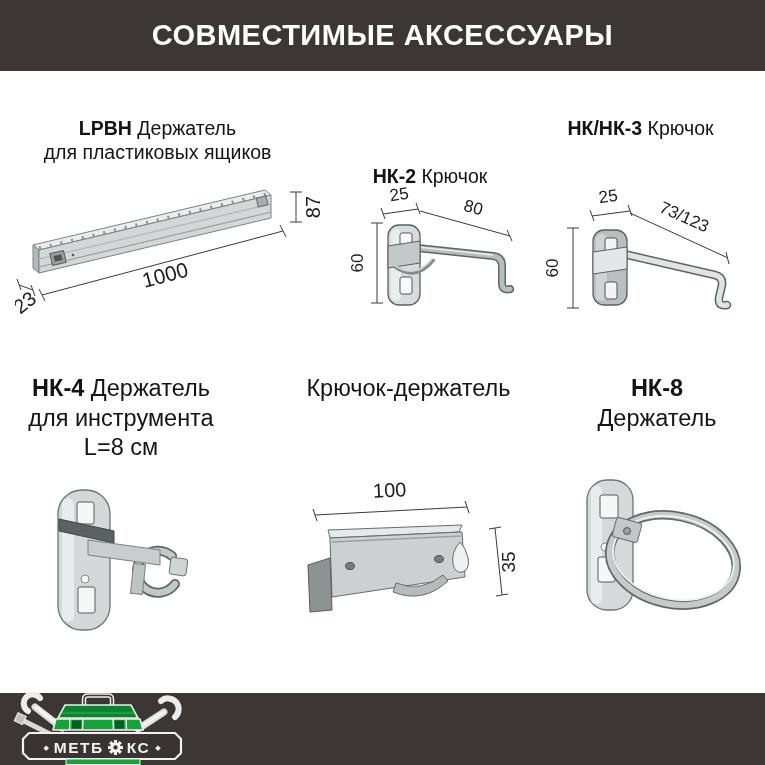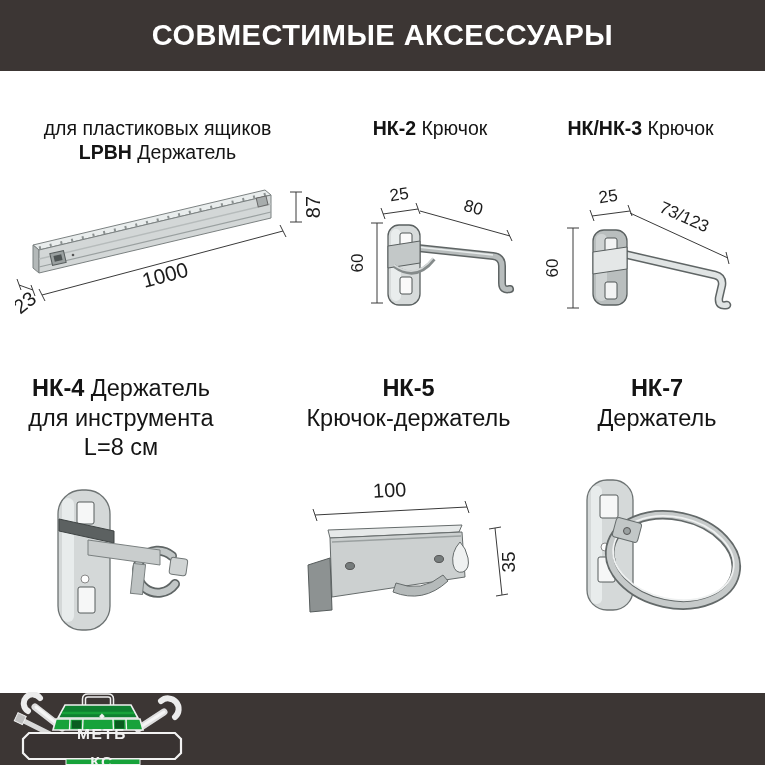--- a/index.html
+++ b/index.html
@@ -25,39 +25,38 @@
   .r1{font-size:19.5px;line-height:24px;top:116px;}
   .r2{font-size:23.5px;line-height:29.5px;top:374px;}
   .draw{position:absolute;}
   svg text{font-family:"Liberation Sans","DejaVu Sans",sans-serif;fill:#1c1c1c;}
   .dimline{stroke:#3a3a3a;stroke-width:1;}
   .brand{
     position:absolute;left:23px;top:735px;width:158px;height:25px;
     display:flex;align-items:center;justify-content:center;gap:5px;
     color:#f2f2f2;font-weight:bold;font-size:15.5px;letter-spacing:1.5px;
     white-space:nowrap;
-    flex-direction:column;
   }
   .brand .dot{font-size:7px;letter-spacing:0;}
 </style>
 </head>
 <body>
 
 <div class="page">
 
   <header class="banner">
     <span class="banner-title">СОВМЕСТИМЫЕ АКСЕССУАРЫ</span>
   </header>
 
   <div class="ptitle r1" style="left:10px;width:295px;">
+    <div><b>LPBH</b><span> Держатель</span></div>
     <div>для пластиковых ящиков</div>
-    <div><b>LPBH</b><span> Держатель</span></div>
-  </div>
-
-  <div class="ptitle r1" style="left:330px;width:200px;">
+  </div>
+
+  <div class="ptitle r1" style="left:330px;width:200px;margin-top:48px;">
     <div><b>НК-2</b><span> Крючок</span></div>
   </div>
 
   <div class="ptitle r1" style="left:538px;width:205px;">
     <div><b>НК/НК-3</b><span> Крючок</span></div>
   </div>
 
   <svg class="draw" style="left:15px;top:182px;" width="310" height="142" viewBox="0 0 310 142">
 
     <polygon points="18,63 250,8 256,13 24,68" fill="#e9eded" stroke="#7b8181" stroke-width="1"></polygon>
@@ -139,26 +138,25 @@
     <polygon points="48,66 82,61 82,83 48,88" fill="#e4e7e7" stroke="#5a6060"></polygon>
   </svg>
 
   <div class="ptitle r2" style="left:5px;width:232px;">
     <div><b>НК-4</b><span> Держатель</span></div>
     <div>для инструмента</div>
     <div>L=8 см</div>
   </div>
 
   <div class="ptitle r2" style="left:290px;width:237px;">
-    <div><b>НК-5</b></div>
     <div>Крючок-держатель</div>
   </div>
 
   <div class="ptitle r2" style="left:545px;width:224px;">
-    <div><b>НК-7</b></div>
+    <div><b>НК-8</b></div>
     <div>Держатель</div>
   </div>
 
   <svg class="draw" style="left:48px;top:480px;" width="145" height="158" viewBox="0 0 145 158">
     <rect x="10" y="10" width="52" height="140" rx="24" fill="#d4d8d8" stroke="#6d7373" stroke-width="1.3"></rect>
     <rect x="14" y="18" width="12" height="124" rx="6" fill="#e8ecec"></rect>
     <rect x="29" y="22" width="17" height="22" rx="2" fill="#f6f7f7" stroke="#565c5c"></rect>
     <circle cx="37" cy="99" r="4" fill="#fdfdfd" stroke="#888"></circle>
     <rect x="30" y="107" width="17" height="26" rx="2" fill="#f6f7f7" stroke="#565c5c"></rect>
     <polygon points="11,39 66,51 66,63 11,51" fill="#5c6161" stroke="#3f4444"></polygon>

